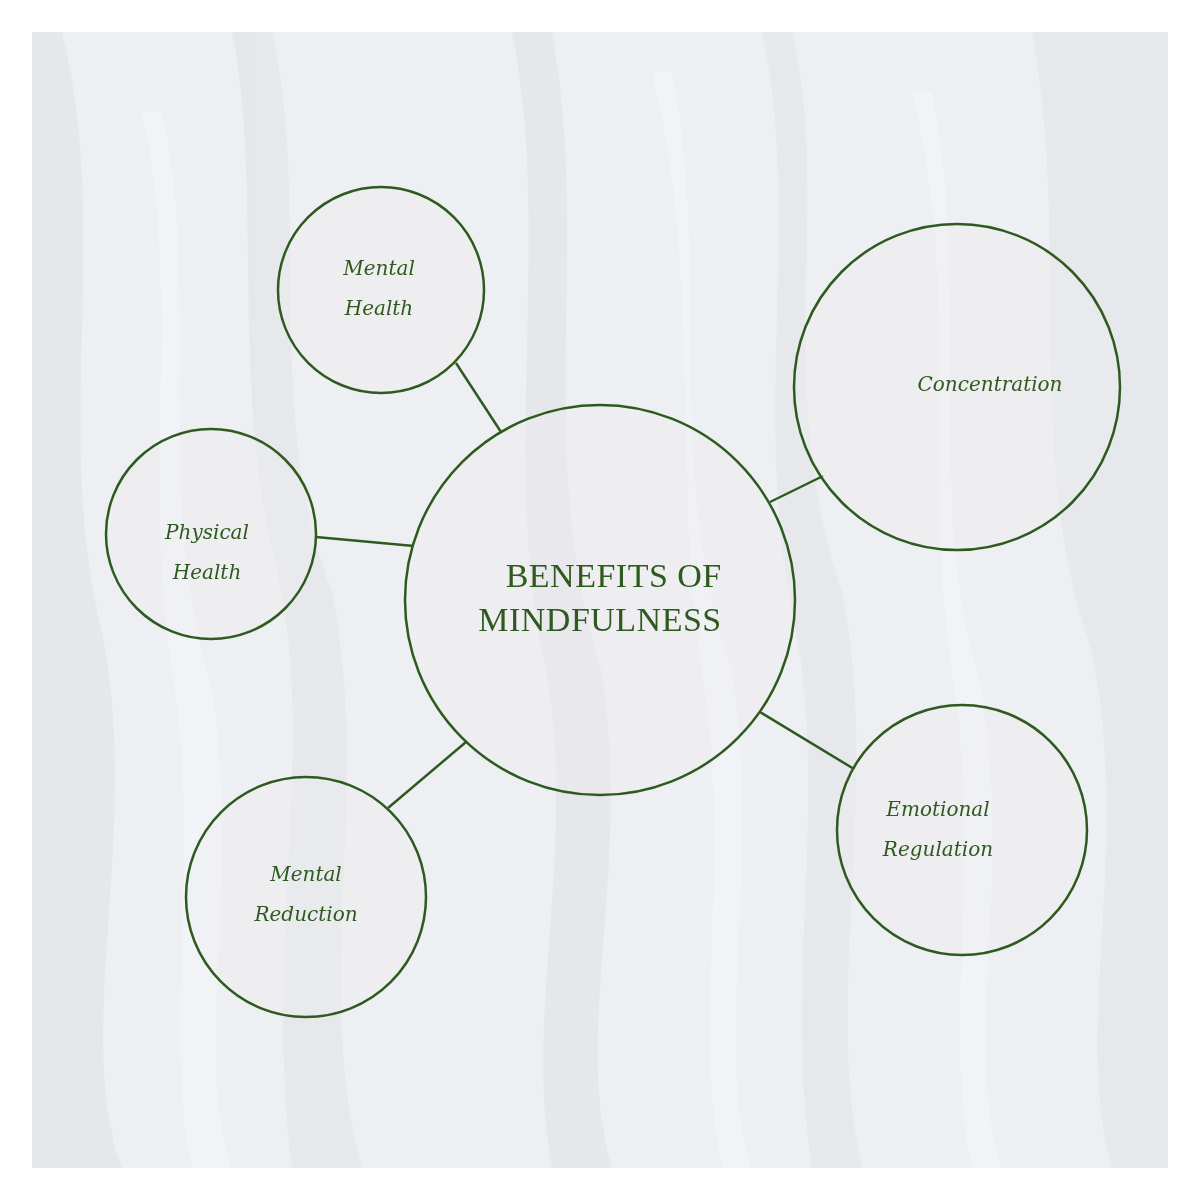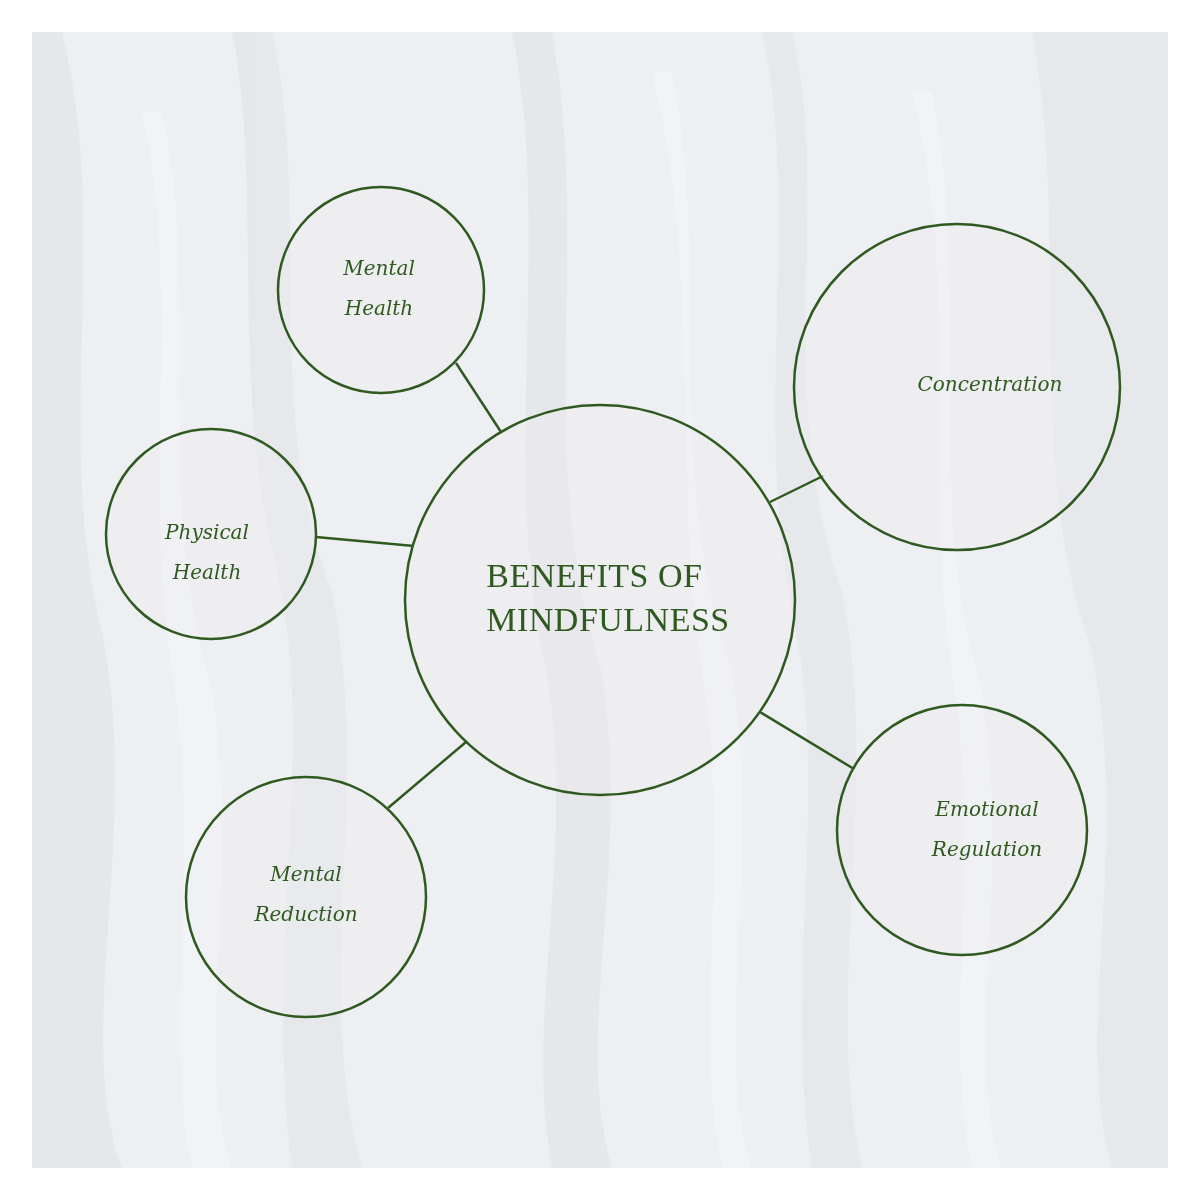--- a/index.html
+++ b/index.html
@@ -11,23 +11,23 @@
   .panel svg.texture { position: absolute; left: 0; top: 0; }
   .diagram { position: absolute; left: 0; top: 0; width: 1200px; height: 1200px; }
   .node-label {
     position: absolute; transform: translate(-50%, -50%);
     text-align: center; color: #2f5a1f;
     font-family: "DejaVu Serif", "Liberation Serif", serif;
     font-style: italic; font-size: 20px; line-height: 40px; white-space: pre-line;
   }
   .center-label {
     position: absolute; transform: translate(-50%, -50%);
-    text-align: left; color: #2f5a1f;
+    text-align: right; color: #2f5a1f;
     font-family: "Liberation Serif", "DejaVu Serif", serif;
-    font-size: 34px; line-height: 44px; letter-spacing: 0.5px; white-space: pre-line; margin-left: 8px;
+    font-size: 34px; line-height: 44px; letter-spacing: 0.5px; white-space: pre-line;
   }
 </style>
 </head>
 <body>
 
 <div class="panel">
   <svg class="texture" width="1136" height="1136">
     <g fill="#e4e5e9" opacity="0.7">
       <path d="M30 0 C80 200 20 400 70 600 C110 800 40 1000 90 1136 L0 1136 L0 0 Z"></path>
       <path d="M240 0 C280 180 230 380 300 560 C340 760 280 960 330 1136 L260 1136 C230 900 290 700 240 520 C200 340 230 150 200 0 Z"></path>
@@ -63,14 +63,14 @@
 
 <div class="center-label" style="left:600px; top:598px;">BENEFITS OF
 MINDFULNESS</div>
 <div class="node-label" style="left:379px; top:288px;">Mental
 Health</div>
 <div class="node-label" style="left:957px; top:384px;margin-left:33px;">Concentration</div>
 <div class="node-label" style="left:207px; top:552px;">Physical
 Health</div>
 <div class="node-label" style="left:306px; top:894px;">Mental
 Reduction</div>
-<div class="node-label" style="left:987px; top:829px;">Emotional
+<div class="node-label" style="left:938px; top:829px;">Emotional
 Regulation</div>
 
 </body></html>

